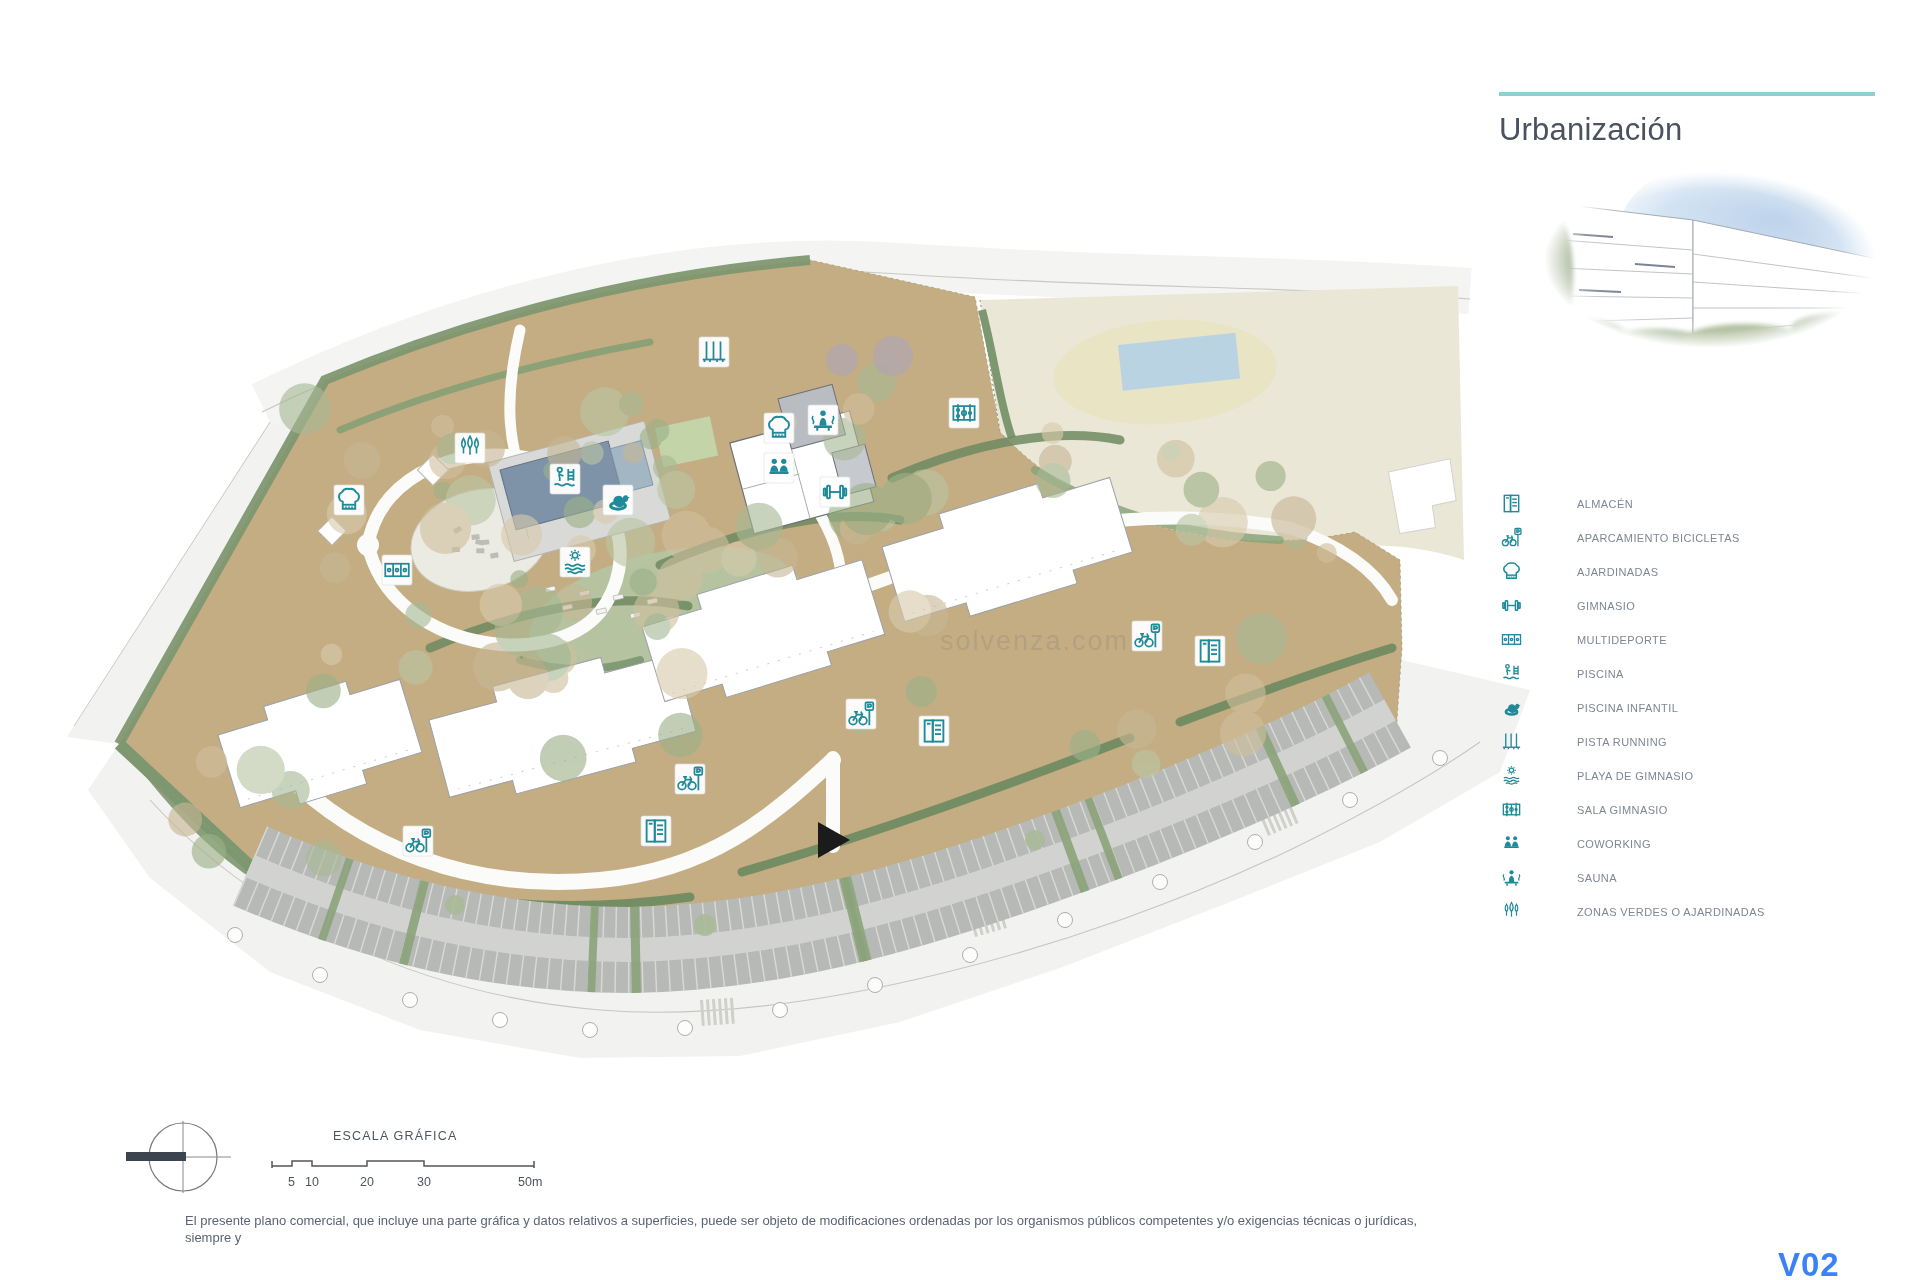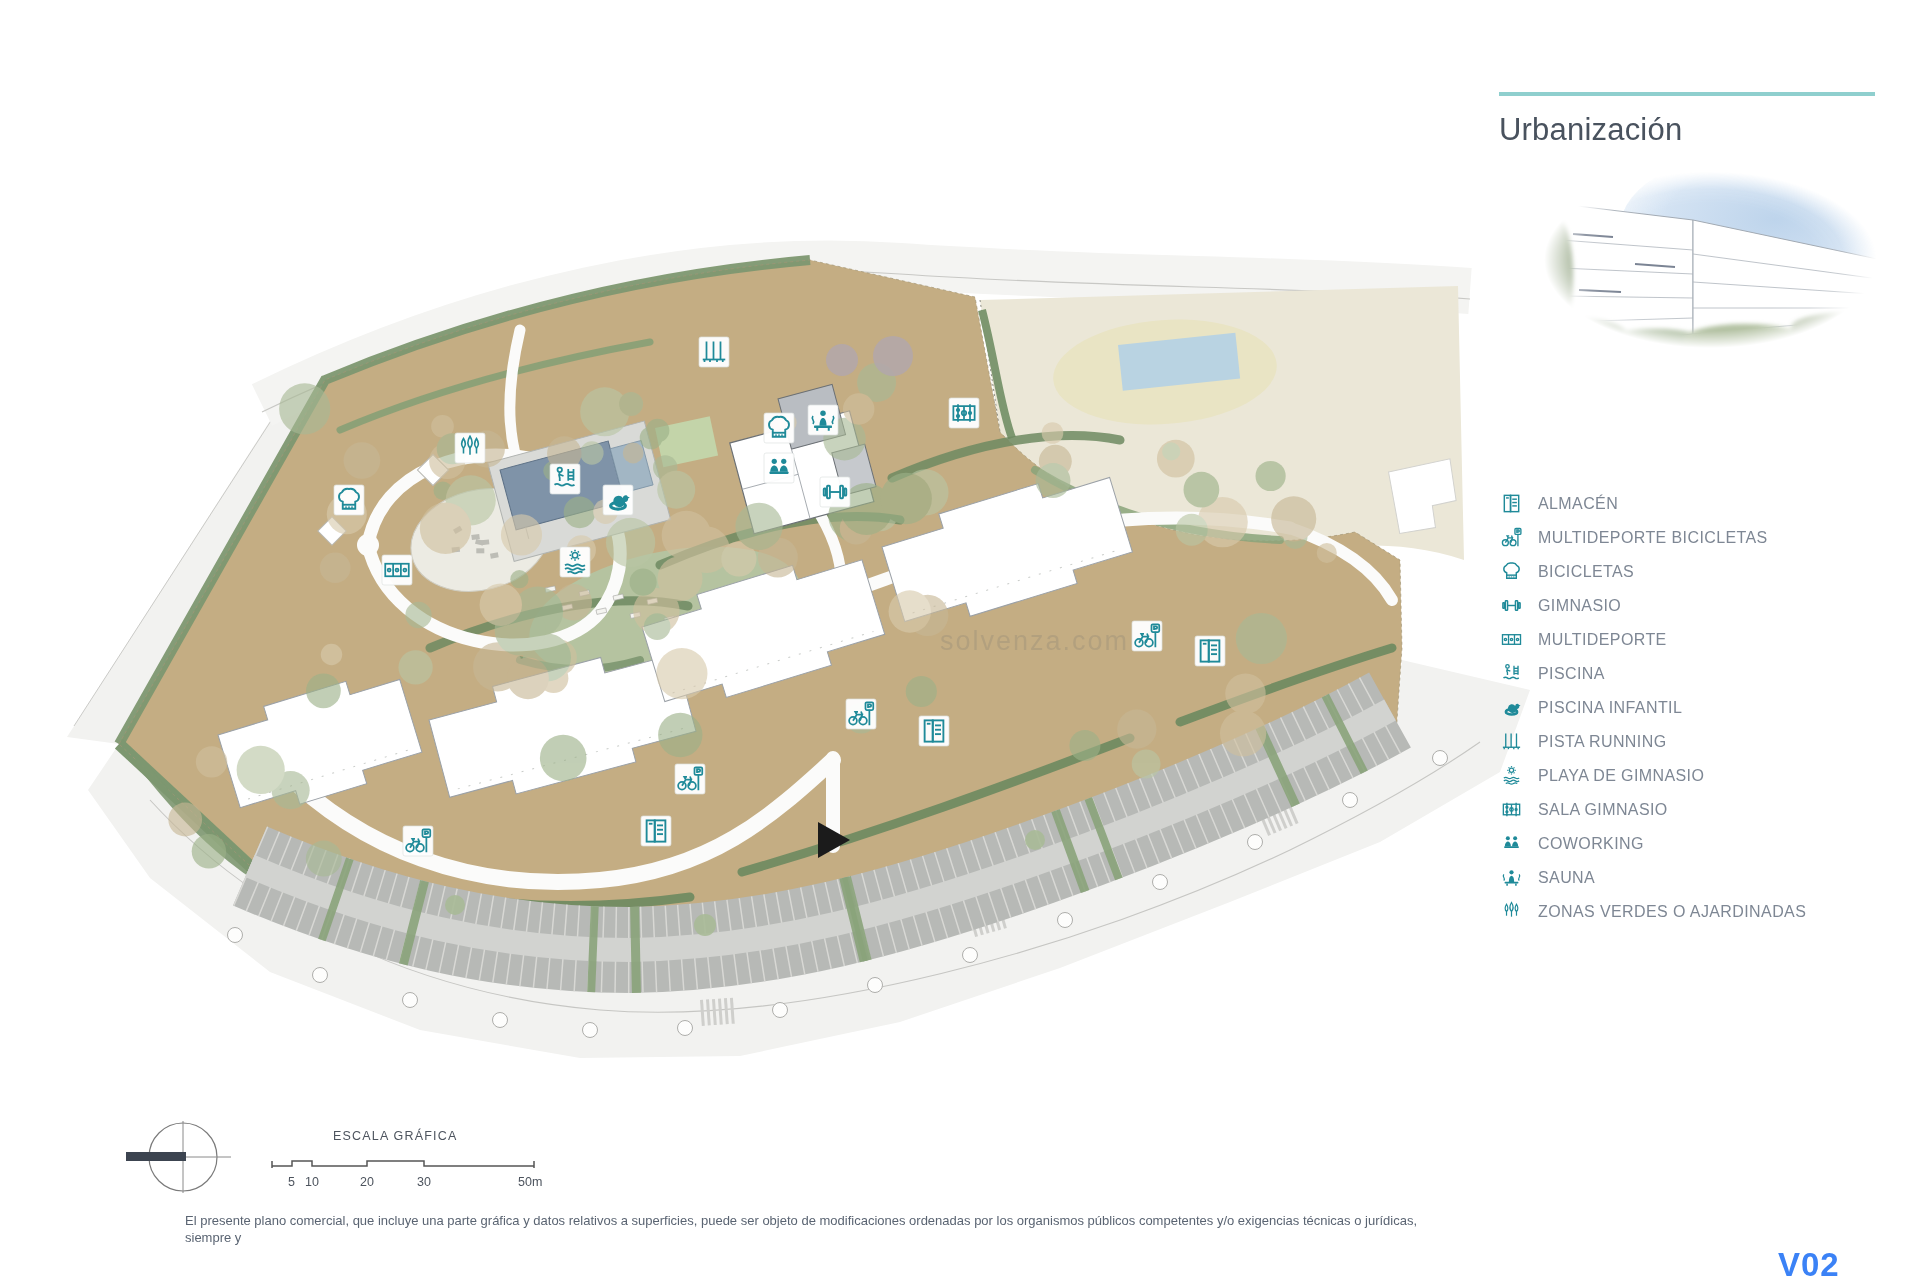--- a/index.html
+++ b/index.html
@@ -10,21 +10,21 @@
   .marker{color:#1f8a99;}
   
   .title-rule{position:absolute;left:1499px;top:92px;width:376px;height:4px;background:#8fcfce;}
   .page-title{position:absolute;left:1499px;top:112px;font-size:31px;font-weight:normal;color:#49525e;letter-spacing:.2px;}
   .render-wrap{position:absolute;left:1543px;top:156px;width:372px;height:212px;
     -webkit-mask-image:radial-gradient(ellipse 58% 54% at 45% 49%, #000 50%, rgba(0,0,0,.85) 62%, transparent 77%);
             mask-image:radial-gradient(ellipse 58% 54% at 45% 49%, #000 50%, rgba(0,0,0,.85) 62%, transparent 77%);}
   .legend{position:absolute;left:1500px;top:492px;width:430px;}
   .lrow{display:flex;align-items:center;gap:15px;height:23px;margin-bottom:11px;}
   .licon{width:23px;height:23px;color:#1f8a99;flex:0 0 auto;}
-  .llabel{font-size:16px;color:#7e8794;letter-spacing:.4px;white-space:nowrap;}
+  .llabel{font-size:11px;color:#7e8794;letter-spacing:.4px;white-space:nowrap;margin-left:39px;}
   
   .disclaimer{position:absolute;left:153px;top:1212px;width:1280px;font-size:13px;line-height:17px;color:#5a6472;margin-left:32px;}
   .version-badge{position:absolute;left:1778px;top:1206px;font-size:33px;font-weight:bold;color:#3b82f6;letter-spacing:1px;margin-top:40px;}
   #icon-defs{position:absolute;width:0;height:0;overflow:hidden;}
 </style>
 </head>
 <body>
 
 <svg id="icon-defs" xmlns="http://www.w3.org/2000/svg" aria-hidden="true">
 <defs>
@@ -593,27 +593,27 @@
     <div class="lrow">
         <svg class="licon" viewBox="0 0 24 24">
           <use href="#sym-almacen"></use>
         </svg>
         <span class="llabel">ALMACÉN</span>
       </div>
     <div class="lrow">
         <svg class="licon" viewBox="0 0 24 24">
           <use href="#sym-bici"></use>
         </svg>
-        <span class="llabel">MULTIDEPORTE BICICLETAS</span>
+        <span class="llabel">APARCAMIENTO BICICLETAS</span>
       </div>
     <div class="lrow">
         <svg class="licon" viewBox="0 0 24 24">
           <use href="#sym-gastroteca"></use>
         </svg>
-        <span class="llabel">BICICLETAS</span>
+        <span class="llabel">AJARDINADAS</span>
       </div>
     <div class="lrow">
         <svg class="licon" viewBox="0 0 24 24">
           <use href="#sym-gimnasio"></use>
         </svg>
         <span class="llabel">GIMNASIO</span>
       </div>
     <div class="lrow">
         <svg class="licon" viewBox="0 0 24 24">
           <use href="#sym-multideporte"></use>

